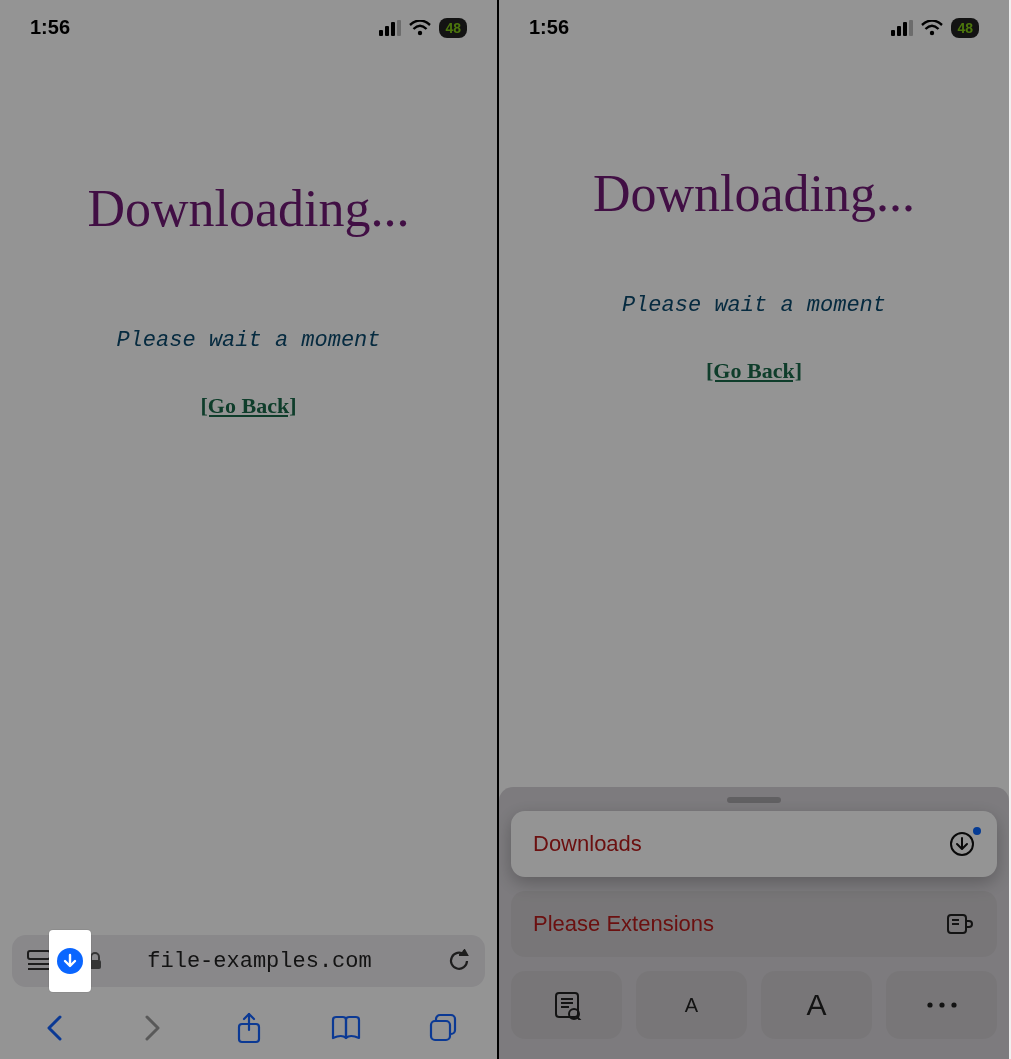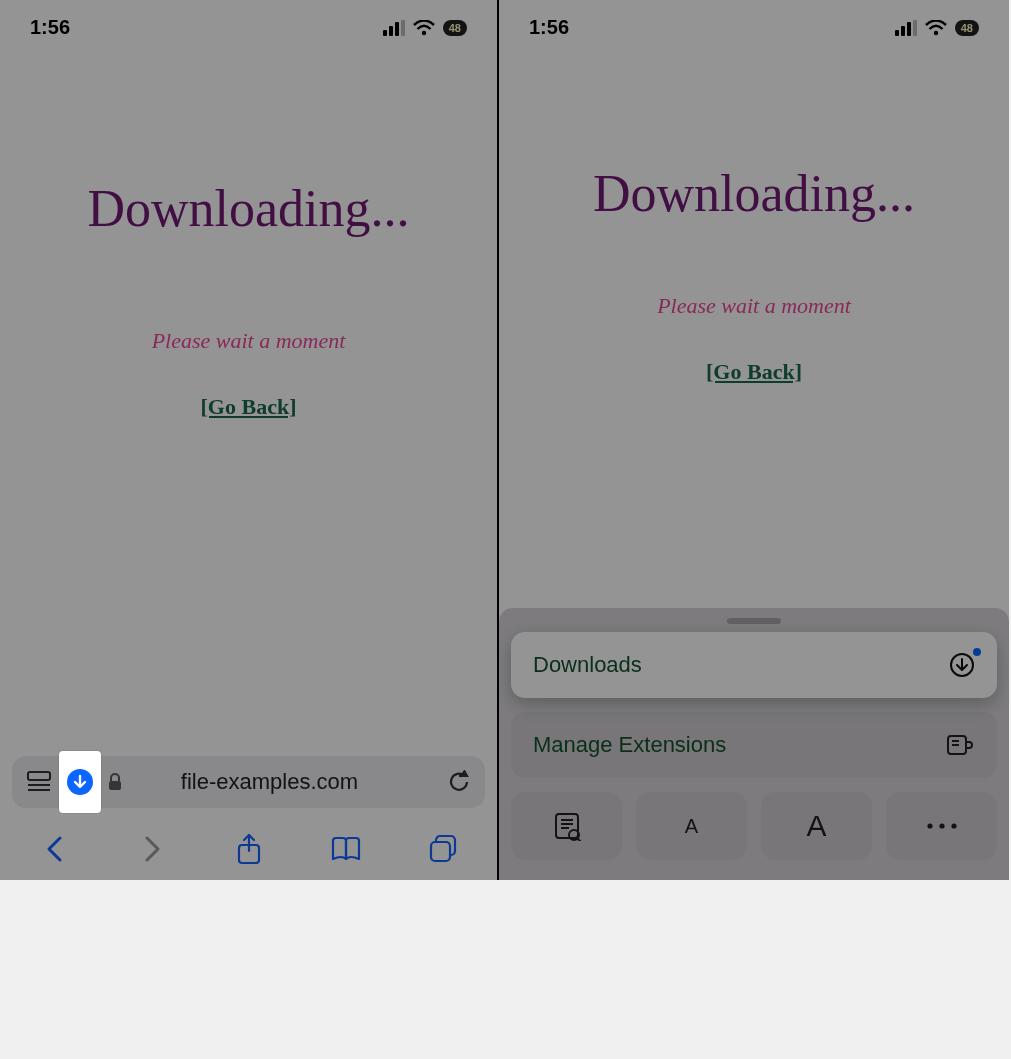--- a/index.html
+++ b/index.html
@@ -6,21 +6,21 @@
   body {
     font-family: -apple-system, BlinkMacSystemFont, "Helvetica Neue", sans-serif;
     background: #f0f0f0;
     width: 1011px;
     height: 1059px;
     display: flex;
     overflow: hidden;
   }
   .panel {
     position: relative;
-    height: 880px;
+    height: 1059px;
     background: #fff;
     overflow: hidden;
   }
   .panel-left { width: 499px; border-right: 2px solid #000; }
   .panel-right { width: 510px; }
   .dim-overlay {
     position: absolute;
     inset: 0;
     background: rgba(0,0,0,0.42);
     pointer-events: none;
@@ -35,45 +35,45 @@
     padding: 16px 30px 10px 30px;
     font-weight: 600;
     font-size: 20px;
     color: #000;
   }
   .status-icons { display: flex; align-items: center; gap: 8px; }
   .battery-box {
     display: inline-flex;
     align-items: center;
     background: #222;
-    color: #fef9c3;
+    color: #84cc16;
     border-radius: 8px;
     padding: 2px 6px;
-    font-size: 11px;
+    font-size: 14px;
     font-weight: 700;
   }
 
   
   .page-content {
     text-align: center;
     padding-top: 130px;
   }
   .page-content.short { padding-top: 115px; }
   .dl-heading {
     font-family: Georgia, "Times New Roman", serif;
     font-size: 52px;
     font-weight: 400;
     color: #701a75;
   }
   .dl-wait {
-    font-family: Liberation Serif, serif;
+    font-family: Liberation Mono, monospace;
     font-style: italic;
     font-size: 22px;
     margin-top: 90px;
-    color: #ec4899;
+    color: #0c4a6e;
   }
   .dl-wait.short { margin-top: 70px; }
   .dl-goback {
     display: inline-block;
     font-family: Georgia, "Times New Roman", serif;
     font-size: 22px;
     color: #1a6a4a;
     text-decoration: underline;
     margin-top: 40px;
     font-weight: bold;
@@ -83,21 +83,21 @@
   .addr-wrap {
     position: absolute;
     left: 12px; right: 12px;
     bottom: 72px;
     height: 52px;
     background: #eceaee;
     border-radius: 14px;
     display: flex;
     align-items: center;
     padding: 0 14px;
-    gap: 10px;
+    font-family: Liberation Mono, monospace;
   }
   .aa-icon svg { display:block; }
   .download-badge-highlight {
     position: relative;
     z-index: 20;
     background: #fff;
     border-radius: 4px;
     width: 42px;
     height: 62px;
     display:flex;
@@ -154,21 +154,21 @@
     border-radius: 3px;
     margin: 0 auto 8px auto;
   }
   .sheet-row {
     border-radius: 14px;
     display:flex;
     align-items:center;
     justify-content:space-between;
     padding: 20px 22px;
     font-size: 22px;
-    color:#14532d;
+    color:#b91c1c;
     margin-bottom: 14px;
   }
   .sheet-row.hl {
     background:#fff;
     box-shadow: 0 6px 18px rgba(0,0,0,0.25);
     position: relative;
     z-index: 30;
   }
   .sheet-row.dim {
     background:#cfcccf;
@@ -344,21 +344,21 @@
         <svg width="26" height="26" viewBox="0 0 26 26" fill="none" stroke="#111" stroke-width="2" stroke-linecap="round" stroke-linejoin="round">
             <circle cx="13" cy="13" r="11"></circle>
             <line x1="13" y1="7" x2="13" y2="17"></line>
             <polyline points="8,13 13,18 18,13"></polyline>
           </svg>
         <span class="dot"></span>
       </span>
     </div>
 
     <div class="sheet-row dim">
-      <span>Manage Extensions</span>
+      <span>Please Extensions</span>
       <span>
         <svg width="30" height="26" viewBox="0 0 30 26" fill="none" stroke="#222" stroke-width="2" stroke-linejoin="round">
             <rect x="3" y="4" width="18" height="18" rx="3"></rect>
             <line x1="7" y1="9" x2="14" y2="9"></line>
             <line x1="7" y1="13" x2="14" y2="13"></line>
             <path d="M21 10 h3 a3 3 0 0 1 0 6 h-3"></path>
           </svg>
       </span>
     </div>
 

